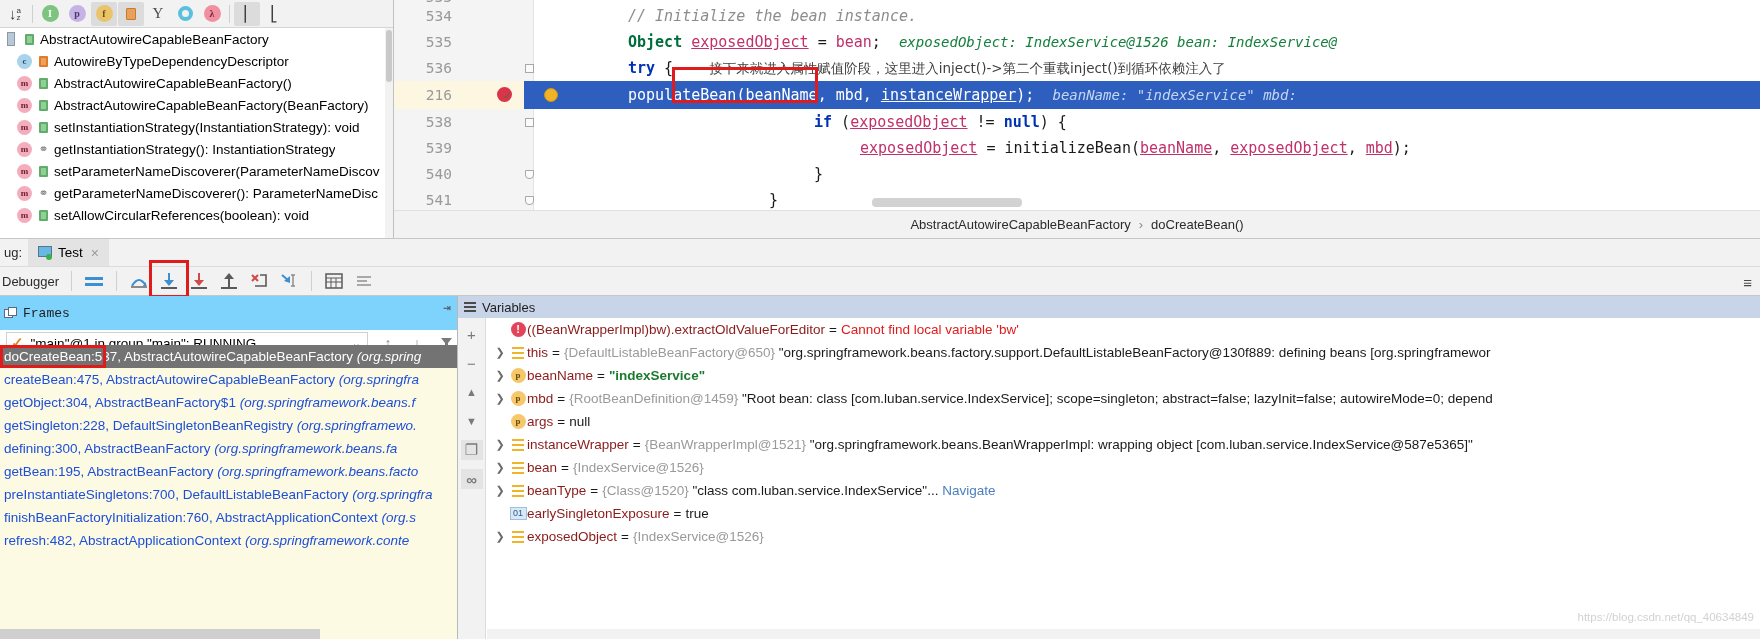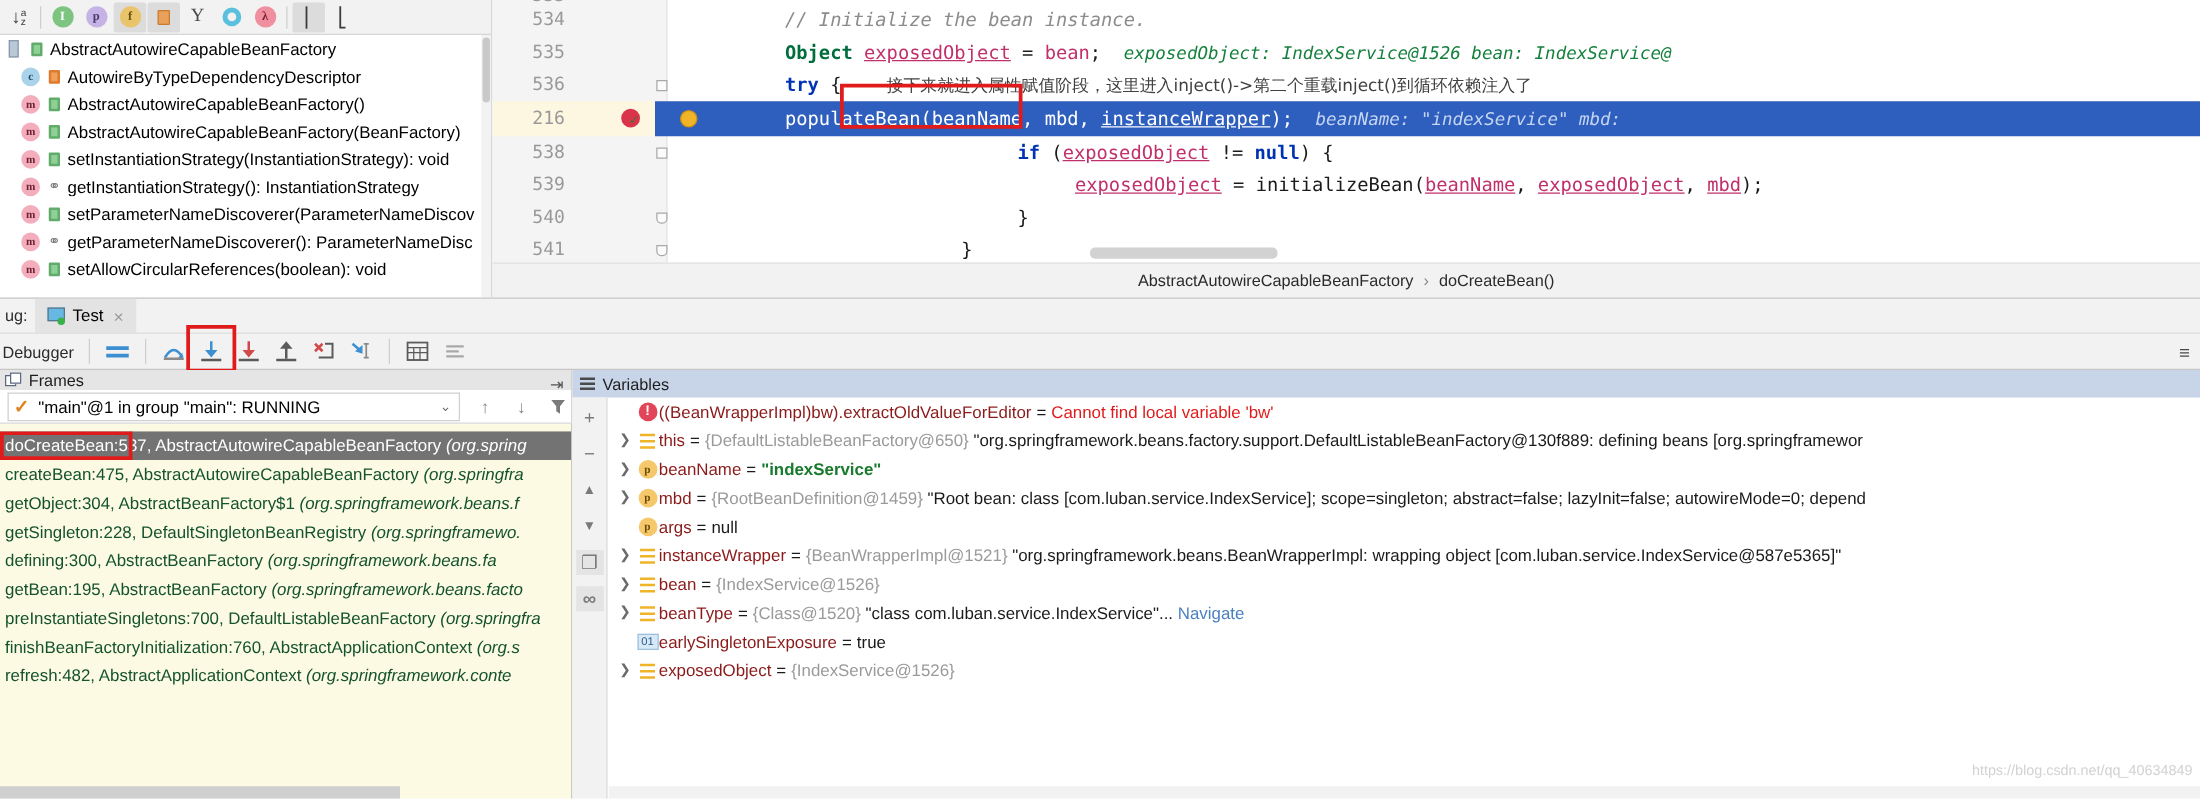--- a/index.html
+++ b/index.html
@@ -139,22 +139,22 @@
   .tb-btn { width: 30px; height: 26px; display: flex; align-items: center;
             justify-content: center; position: relative; }
   #hamburger-right { position: absolute; right: 8px; top: 7px; }
 
   
   #frames-panel {
     position: absolute; left: 0; top: 296px; width: 458px; bottom: 0;
     background: #fdfae4; border-right: 1px solid #b9b9b9;
   }
   #frames-header {
-    height: 16px; background: #e5e5e5; display: flex; align-items: center;
-    padding-left: 4px; gap: 5px; font-size: 13px; color: #1d1d1d;
+    height: 34px; background: #7dd3fc; display: flex; align-items: center;
+    padding-left: 4px; gap: 5px; font-size: 13px; color: #1d1d1d; font-family: Liberation Mono, monospace;
   }
   .frames-ico { width: 14px; height: 13px; position: relative; }
   .frames-ico i { position: absolute; border: 1.5px solid #5a6a80; background:#fff; }
   #frames-pin { position: absolute; right: 6px; top: 4px; color: #555;
                 font-size: 13px; }
   #thread-row {
     height: 27px; background: #ffffff; border-bottom: 1px solid #d8d8d8;
     display: flex; align-items: center; padding-left: 6px; gap: 7px;
     font-size: 13.5px;
   }
@@ -162,21 +162,21 @@
                   border: 1px solid #d0d0d0; height: 23px; background: #fff;
                   padding-left: 4px; margin-right: 2px; }
   .chk-orange { color: #e08423; font-size: 15px; font-weight: bold; }
   .chev { color: #6f6f6f; font-size: 11px; margin-left: auto; padding-right: 6px; }
   .nav-ico { width: 22px; height: 23px; display: flex; align-items: center;
              justify-content: center; color: #8a8a8a; font-size: 14px; }
   #frames-list { position: absolute; left: 0; right: 0; top: 49px; bottom: 10px;
                  overflow: hidden; }
   .frame-row {
     height: 23px; line-height: 23px; white-space: nowrap; overflow: hidden;
-    padding-left: 4px; font-size: 13.5px; color: #14532d;
+    padding-left: 4px; font-size: 13.5px; color: #1d4ed8;
   }
   .frame-row.active { background: #737373; color: #ffffff; }
   .frame-row .pkg { font-style: italic; }
   #frame-redbox { position: absolute; left: 0; top: 0; width: 106px; height: 23px;
                   border: 3px solid #e01b1b; }
   #frames-hscroll { position: absolute; left: 0; bottom: 0; height: 10px;
                     width: 320px; background: #cfcfcf; }
 
   
   #vars-panel {

